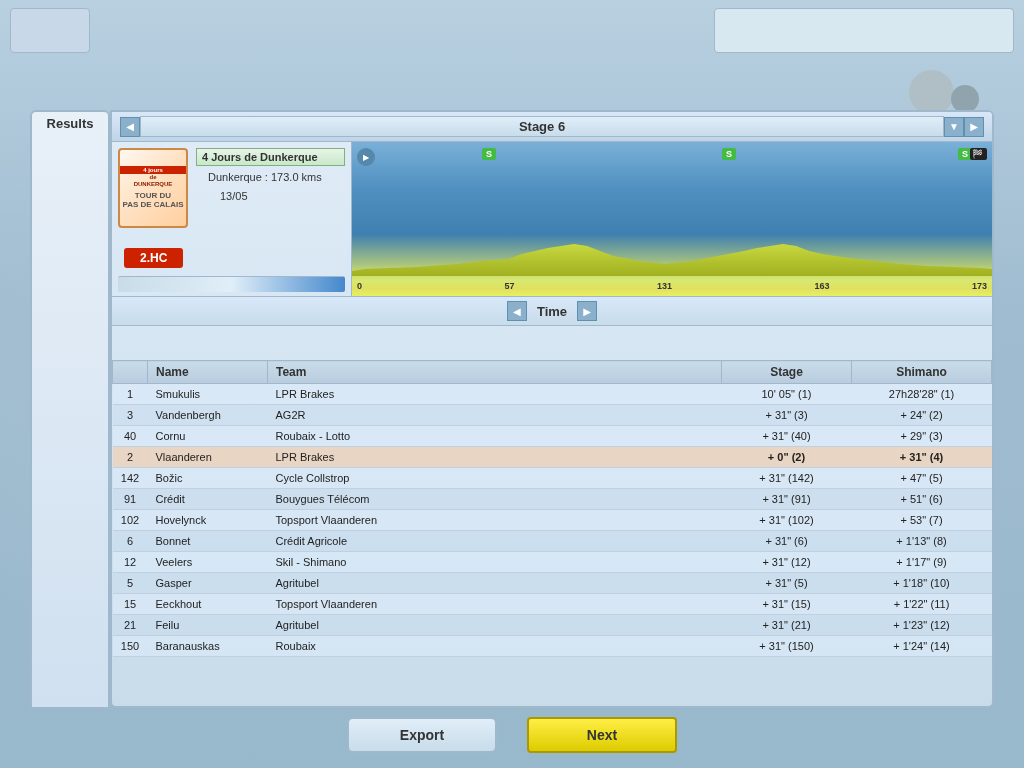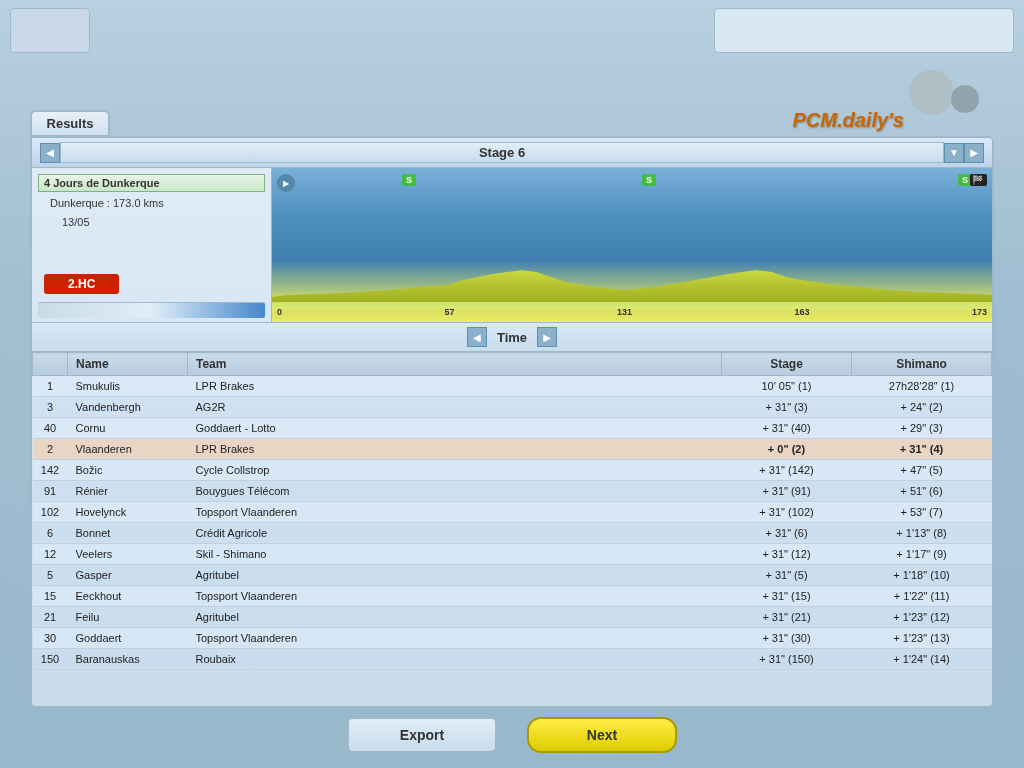--- a/index.html
+++ b/index.html
@@ -110,21 +110,21 @@
 
     
     .main-container {
       position: absolute;
       top: 110px;
       left: 30px;
       right: 30px;
       bottom: 60px;
       z-index: 10;
       display: flex;
-      flex-direction: column;
+      flex-direction: row;
     }
 
     
     .results-header {
       background: linear-gradient(180deg, #e8f0f8 0%, #d0e0f0 100%);
       border: 2px solid #a0b8cc;
       border-radius: 6px 6px 0 0;
       padding: 4px 8px;
       display: inline-block;
       width: 80px;
@@ -267,21 +267,21 @@
       color: #333;
       padding: 2px 0;
       margin-left: 24px;
     }
 
     .race-category {
       background: #cc2200;
       color: white;
       font-weight: bold;
       font-size: 12px;
-      padding: 3px 24px;
+      padding: 3px 16px;
       display: inline-block;
       border-radius: 3px;
       margin: 4px 6px;
       width: fit-content;
     }
 
     
     .flag-strip {
       background: linear-gradient(90deg, #c8dce8 0%, #e0eef8 50%, #4488cc 100%);
       height: 16px;
@@ -345,20 +345,21 @@
       font-weight: bold;
       font-size: 13px;
       color: #333;
     }
 
     
     .table-container {
       flex: 1;
       overflow-y: auto;
       overflow-x: hidden;
+      margin-top: 34px;
     }
     table {
       width: 100%;
       border-collapse: collapse;
     }
     thead th {
       background: linear-gradient(180deg, #c8dcea 0%, #b8ccde 100%);
       border: 1px solid #a0b8cc;
       padding: 4px 8px;
       text-align: center;
@@ -416,21 +417,21 @@
       font-size: 14px;
       font-weight: bold;
       color: #333;
       cursor: pointer;
       min-width: 150px;
       text-align: center;
     }
     .btn-next {
       background: linear-gradient(180deg, #ffee44 0%, #ddcc00 100%);
       border: 2px solid #aa9900;
-      border-radius: 14px;
+      border-radius: 4px;
       padding: 8px 52px;
       font-size: 14px;
       font-weight: bold;
       color: #333;
       cursor: pointer;
       min-width: 150px;
       text-align: center;
     }
 
     
@@ -473,20 +474,25 @@
       <div class="stage-nav-btn">◀</div>
       <div class="stage-name">Stage 6</div>
       <div class="stage-dropdown">▼</div>
       <div class="stage-nav-btn">▶</div>
     </div>
 
     <div class="top-section">
 
       <div class="left-panel">
         <div class="race-info">
+          <div class="race-logo">
+            <div class="race-logo-banner">4 jours</div>
+            <div class="race-logo-text">de<br>DUNKERQUE</div>
+            <div style="font-size:8px; color:#555; margin-top:4px; text-align:center; line-height:1.1;">TOUR DU<br>PAS DE CALAIS</div>
+          </div>
           <div class="race-details">
             <div class="race-name-tag">4 Jours de Dunkerque</div>
             <div class="race-location">Dunkerque : 173.0 kms</div>
             <div class="race-date">13/05</div>
           </div>
         </div>
         <div style="padding: 0 6px 4px;">
           <div class="race-category">2.HC</div>
         </div>
         <div class="flag-strip"></div>
@@ -560,41 +566,41 @@
               <tr>
     <td>3</td>
     <td class="name-col">Vandenbergh</td>
     <td class="team-col">AG2R</td>
     <td class="">+ 31" (3)</td>
     <td class="">+ 24" (2)</td>
   </tr>
               <tr>
     <td>40</td>
     <td class="name-col">Cornu</td>
-    <td class="team-col">Goddaert - Lotto</td>
+    <td class="team-col">Roubaix - Lotto</td>
     <td class="">+ 31" (40)</td>
     <td class="">+ 29" (3)</td>
   </tr>
               <tr class="highlight">
     <td>2</td>
     <td class="name-col">Vlaanderen</td>
     <td class="team-col">LPR Brakes</td>
     <td class="bold-col">+ 0" (2)</td>
     <td class="bold-col">+ 31" (4)</td>
   </tr>
               <tr>
     <td>142</td>
     <td class="name-col">Božic</td>
     <td class="team-col">Cycle Collstrop</td>
     <td class="">+ 31" (142)</td>
     <td class="">+ 47" (5)</td>
   </tr>
               <tr>
     <td>91</td>
-    <td class="name-col">Rénier</td>
+    <td class="name-col">Crédit</td>
     <td class="team-col">Bouygues Télécom</td>
     <td class="">+ 31" (91)</td>
     <td class="">+ 51" (6)</td>
   </tr>
               <tr>
     <td>102</td>
     <td class="name-col">Hovelynck</td>
     <td class="team-col">Topsport Vlaanderen</td>
     <td class="">+ 31" (102)</td>
     <td class="">+ 53" (7)</td>
@@ -628,27 +634,20 @@
     <td class="">+ 1'22" (11)</td>
   </tr>
               <tr>
     <td>21</td>
     <td class="name-col">Feilu</td>
     <td class="team-col">Agritubel</td>
     <td class="">+ 31" (21)</td>
     <td class="">+ 1'23" (12)</td>
   </tr>
               <tr>
-    <td>30</td>
-    <td class="name-col">Goddaert</td>
-    <td class="team-col">Topsport Vlaanderen</td>
-    <td class="">+ 31" (30)</td>
-    <td class="">+ 1'23" (13)</td>
-  </tr>
-              <tr>
     <td>150</td>
     <td class="name-col">Baranauskas</td>
     <td class="team-col">Roubaix</td>
     <td class="">+ 31" (150)</td>
     <td class="">+ 1'24" (14)</td>
   </tr>
             </tbody>
         </table>
       </div>
     </div>

